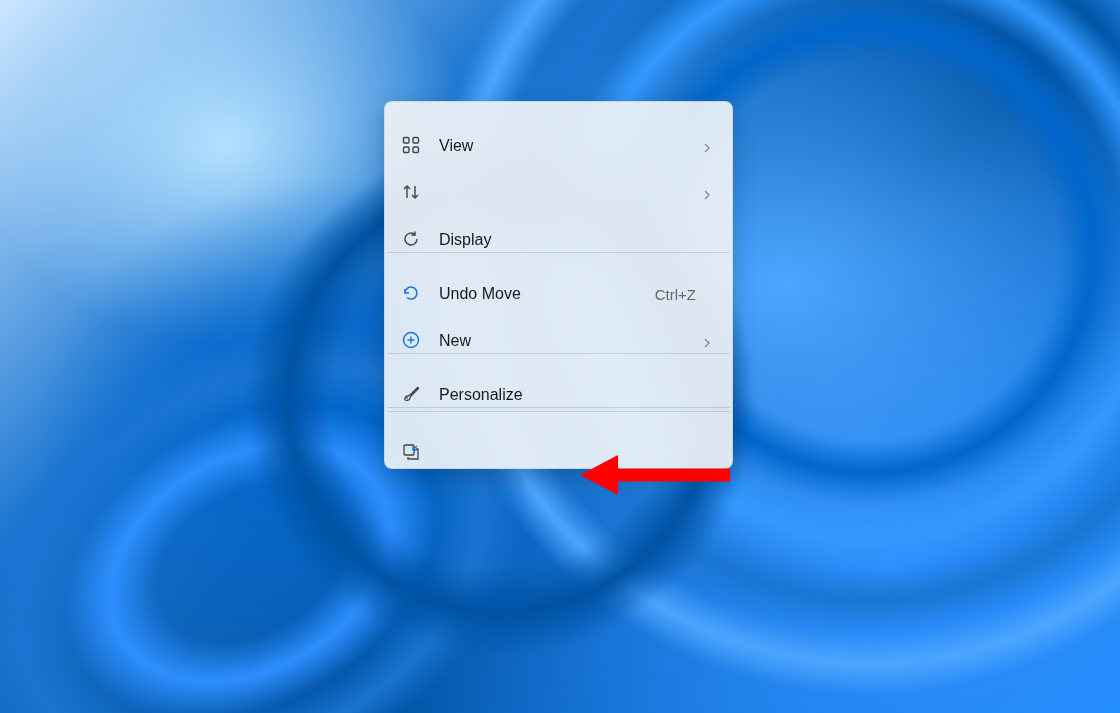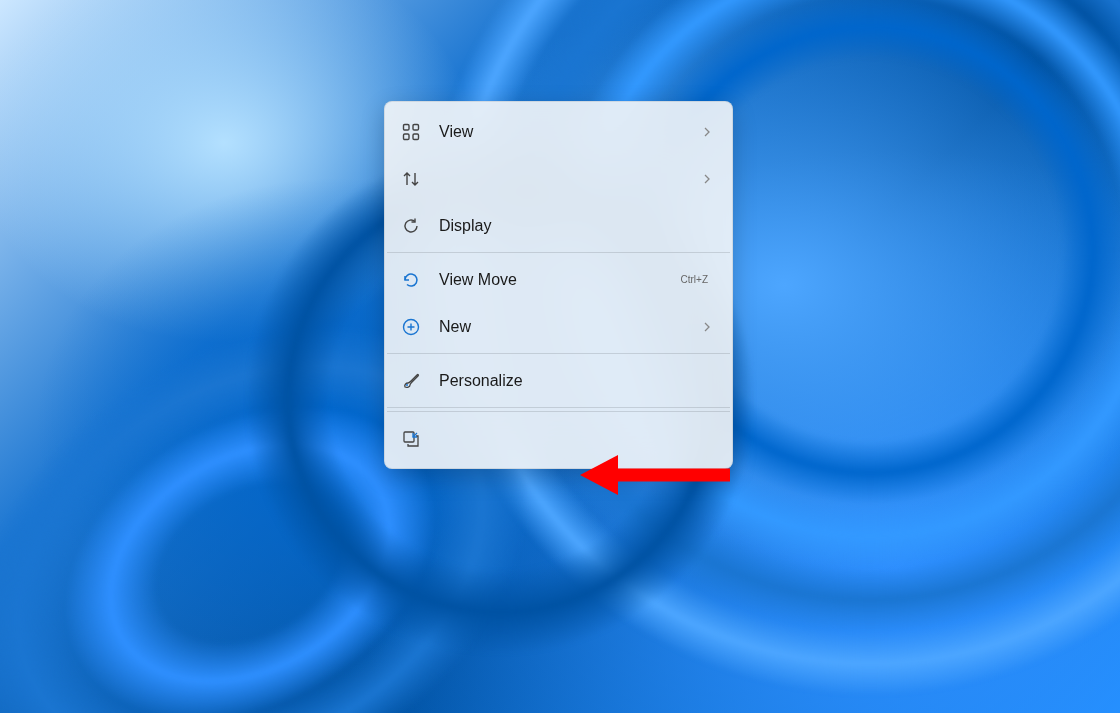--- a/index.html
+++ b/index.html
@@ -67,21 +67,21 @@
       background: rgba(248, 248, 248, 0.88);
       backdrop-filter: blur(30px);
       border-radius: 8px;
       border: 1px solid rgba(0,0,0,0.08);
       box-shadow: 0 8px 24px rgba(0,0,0,0.2);
       padding: 6px 0;
     }
     
     .menu-item {
       display: flex;
-      align-items: center;
+      align-items: flex-end;
       height: 47px;
       padding: 0 16px;
       cursor: default;
       position: relative;
     }
     
     .menu-icon {
       width: 20px;
       height: 20px;
       display: flex;
@@ -92,23 +92,23 @@
     }
     
     .menu-label {
       margin-left: 18px;
       font-size: 16px;
       color: #1a1a1a;
       flex: 1;
     }
     
     .menu-shortcut {
-      font-size: 10px;
+      font-size: 15px;
       color: #666;
-      margin-right: 8px;
+      margin-right: 20px;
     }
     
     .menu-chevron {
       color: #888;
       margin-left: auto;
       margin-right: 4px;
     }
     
     .separator {
       height: 1px;
@@ -181,21 +181,21 @@
 
   <div class="separator"></div>
 
   <div class="menu-item">
     <span class="menu-icon">
       <svg width="18" height="18" viewBox="0 0 18 18" fill="none" stroke="#1a75d1" stroke-width="1.5">
         <path d="M3 9 A6 6 0 1 1 5 13.5"></path>
         <path d="M3 5 L3 9 L7 9"></path>
       </svg>
     </span>
-    <span class="menu-label">View Move</span>
+    <span class="menu-label">Undo Move</span>
     <span class="menu-shortcut">Ctrl+Z</span>
   </div>
 
   <div class="menu-item">
     <span class="menu-icon">
       <svg width="18" height="18" viewBox="0 0 18 18" fill="none" stroke="#1a75d1" stroke-width="1.4">
         <circle cx="9" cy="9" r="7.5"></circle>
         <path d="M9 5.5 L9 12.5 M5.5 9 L12.5 9"></path>
       </svg>
     </span>

